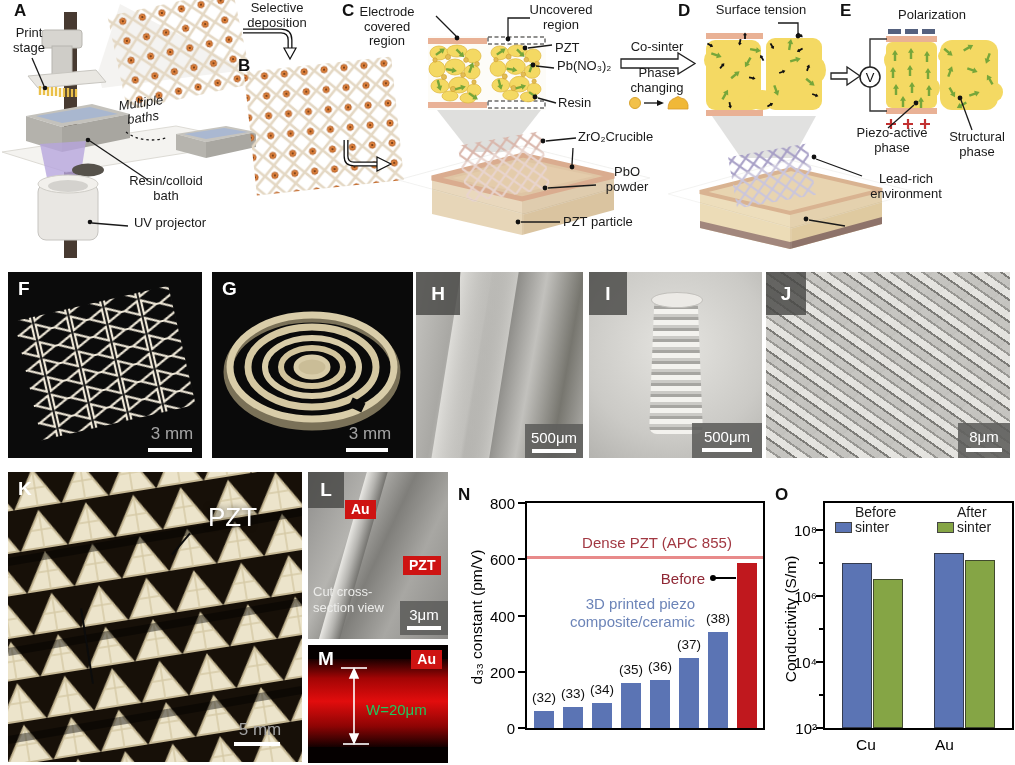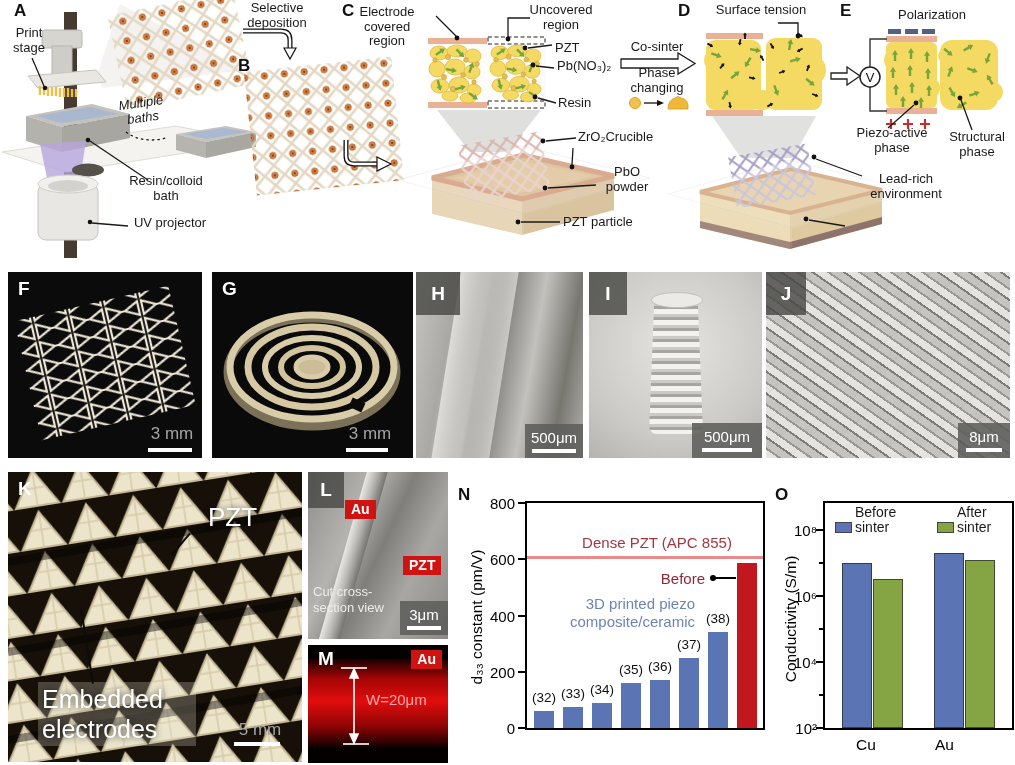--- a/index.html
+++ b/index.html
@@ -451,23 +451,20 @@
       <rect x="-10" y="-10" width="320" height="320" fill="url(#tri)"></rect>
       <g stroke="#000" opacity="0.42" stroke-width="8">
         <line x1="0" y1="90" x2="294" y2="40"></line>
         <line x1="0" y1="180" x2="294" y2="130"></line>
         <line x1="0" y1="268" x2="294" y2="218"></line>
       </g>
     </svg>
     <div class="wletter">K</div>
     <div style="position:absolute;left:200px;top:30px;font-size:26px;color:#fff;text-shadow:0 0 6px rgba(0,0,0,.7)">PZT</div>
     <div class="kline" style="left:172px;top:58px;height:28px;transform:rotate(40deg)"></div>
-    <div style="position:absolute;left:30px;top:210px;width:150px;font-size:25px;line-height:1.2;color:#fff;
-         white-space:pre-line;text-shadow:0 0 7px rgba(0,0,0,.75);background:rgba(235,230,215,.25);padding:2px 4px">Embedded
-electrodes</div>
     <div class="kline" style="left:78px;top:136px;height:76px;transform:rotate(-9deg)"></div>
     <div class="scaletext" style="left:222px;top:248px;width:60px">5 mm</div>
     <div class="scalebar" style="left:226px;top:270px;width:46px"></div>
   </div>
 
   <div class="photo" style="left:308px;top:472px;width:140px;height:167px;
        background:linear-gradient(115deg,#8e8d8b 0%,#b5b4b0 32%,#7f7e7a 50%,#a8a7a3 70%,#8a8986 100%)">
     <div style="position:absolute;left:34px;top:-12px;width:20px;height:200px;transform:rotate(16deg);
          background:linear-gradient(90deg,#e9e8e4,#b5b4b0 50%,#74736f)"></div>
     <div class="boxletter" style="width:36px;height:36px">L</div>
@@ -488,21 +485,21 @@
     <div class="redbox" style="right:6px;top:5px;left:auto">Au</div>
     <svg width="140" height="118" style="position:absolute;left:0;top:0">
       <g stroke="#fff" stroke-width="1.6" fill="#fff">
         <line x1="33" y1="23" x2="59" y2="23"></line>
         <line x1="35" y1="99" x2="61" y2="99"></line>
         <line x1="46" y1="26" x2="46" y2="96"></line>
         <polygon points="46,24 42,33 50,33"></polygon>
         <polygon points="46,98 42,89 50,89"></polygon>
       </g>
     </svg>
-    <div style="position:absolute;left:58px;top:46px;font-size:15px;color:#fca5a5">W=20μm</div>
+    <div style="position:absolute;left:58px;top:56px;font-size:15px;color:#22c55e">W=20μm</div>
   </div>
 
   <div class="chart" id="chartN" style="left:458px;top:478px;width:327px;height:287px">
     <div class="plabel" style="left:0;top:7px">N</div>
     <div class="ylab" style="left:-96px;top:130px">d₃₃ constant (pm/V)</div>
     <div class="plot" id="plotN" style="left:67px;top:23px;width:236px;height:225px">
         <div class="tickmark" style="left: -9px; top: 224px;"></div>
         <div class="ticklabel" style="left: -50px; top: 218px; width: 38px;">0</div>
         <div class="tickmark" style="left: -9px; top: 167.75px;"></div>
         <div class="ticklabel" style="left: -50px; top: 161.75px; width: 38px;">200</div>

